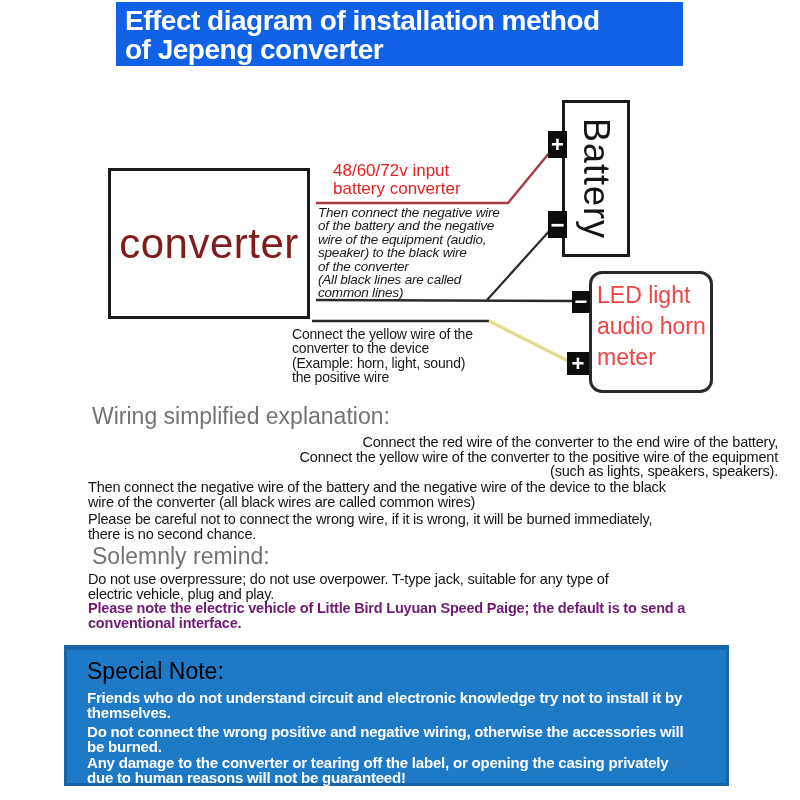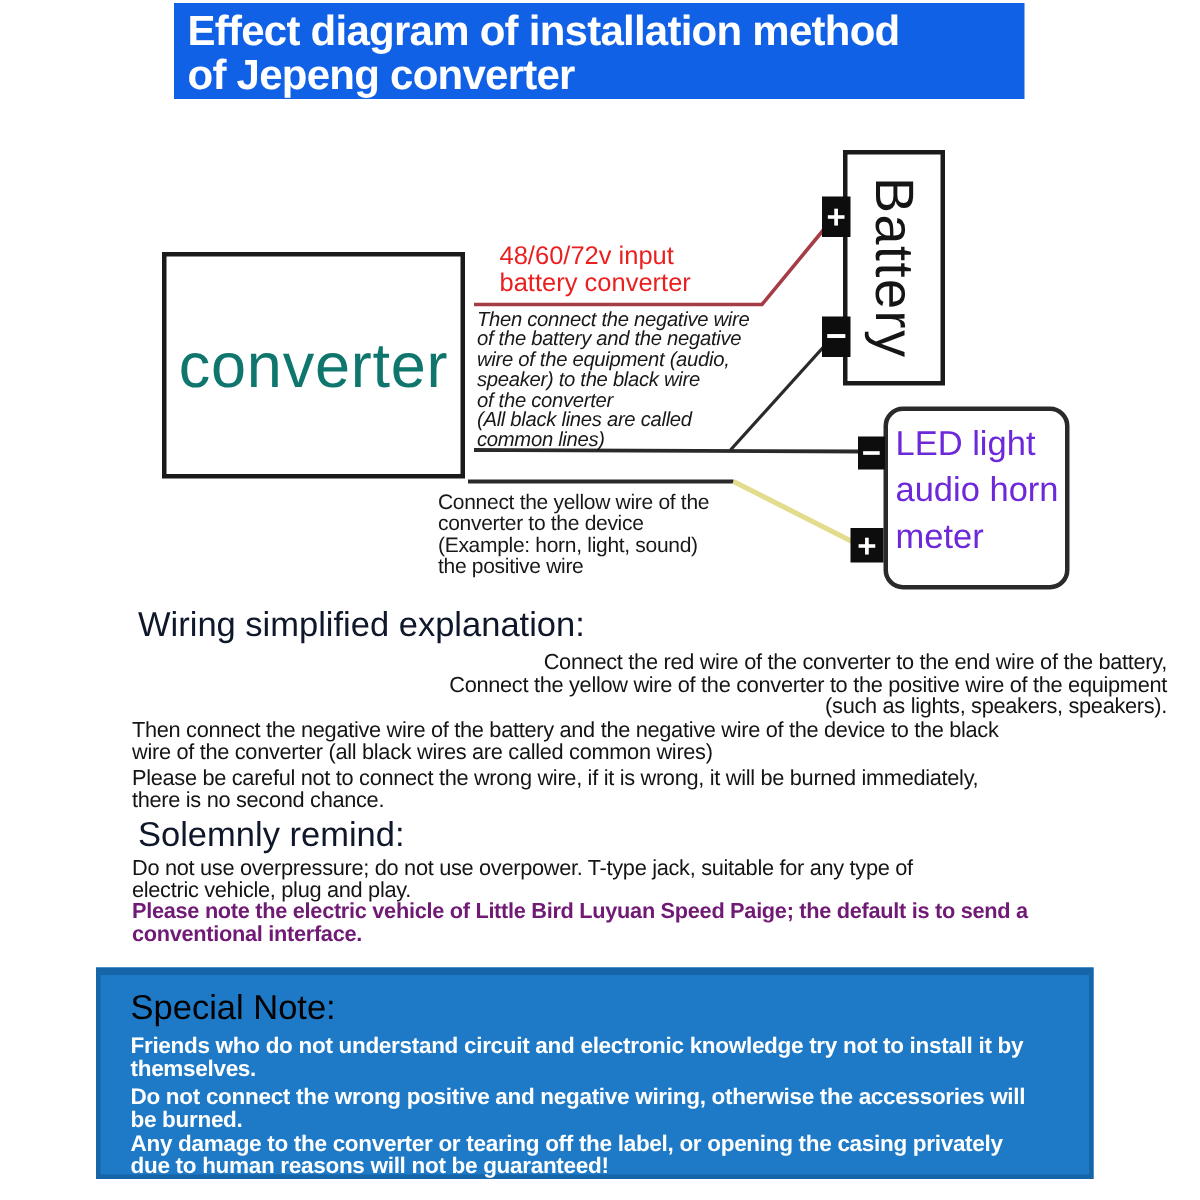--- a/index.html
+++ b/index.html
@@ -16,40 +16,40 @@
     left:116px;top:2px;width:567px;height:64px;background:#1161e6;
   }
   .header .title{
     position:absolute;left:9px;top:4px;width:550px;
     color:#ffffff;font-size:28px;font-weight:bold;line-height:29px;letter-spacing:-0.5px;
   }
 
   
   .box{background:#ffffff;border:3px solid #1a1a1a;}
   .converter-box{left:108px;top:168px;width:202px;height:151px;display:flex;align-items:center;justify-content:center;}
-  .converter-box .lbl{font-size:42px;color:#0f766e;letter-spacing:0.5px;}
+  .converter-box .lbl{font-size:42px;color:#7f1d1d;letter-spacing:0.5px;}
   .battery-box{left:562px;top:100px;width:68px;height:157px;display:flex;align-items:center;justify-content:center;}
   .battery-box .lbl{writing-mode:vertical-rl;font-size:36px;color:#151515;letter-spacing:1px;}
   .device-box{left:589px;top:271px;width:124px;height:122px;border-radius:13px;border-color:#2a2a2a;}
-  .device-box .lbl{position:absolute;left:5px;top:6px;font-size:23px;line-height:31px;color:#6d28d9;}
+  .device-box .lbl{position:absolute;left:5px;top:6px;font-size:23px;line-height:31px;color:#ef4444;}
 
   
   .terminal{background:#0d0d0d;color:#ffffff;display:flex;align-items:center;justify-content:center;font-weight:bold;}
   .t-bat-plus{left:548px;top:131px;width:19px;height:27px;font-size:22px;}
   .t-bat-minus{left:548px;top:211px;width:19px;height:27px;font-size:24px;}
   .t-dev-minus{left:572px;top:291px;width:18px;height:22px;font-size:22px;}
   .t-dev-plus{left:567px;top:352px;width:22px;height:23px;font-size:22px;}
 
   
   .red-wire-label{left:333px;top:162px;color:#ea1f1f;font-size:17px;line-height:18px;}
   .black-wire-note{left:318px;top:206px;font-size:13.5px;line-height:13.4px;letter-spacing:-0.2px;color:#181818;width:210px;font-style:italic;}
   .yellow-wire-note{left:292px;top:327px;font-size:14px;line-height:14.4px;letter-spacing:-0.2px;color:#181818;width:230px;}
 
   
-  .red-heading{color:#0f172a;font-size:23px;line-height:24px;}
+  .red-heading{color:#737373;font-size:23px;line-height:24px;}
   .wiring-heading{left:92px;top:404px;}
   .remind-heading{left:92px;top:544px;}
   .body-para{left:88px;font-size:14.5px;line-height:14.6px;letter-spacing:-0.2px;color:#141414;width:690px;}
   .para-1{top:435px;text-align:right;}
   .para-2{top:480px;}
   .para-3{top:512px;}
   .remind-body{top:572px;}
   .remind-warning{top:601px;color:#701a75;font-weight:bold;}
 
   

